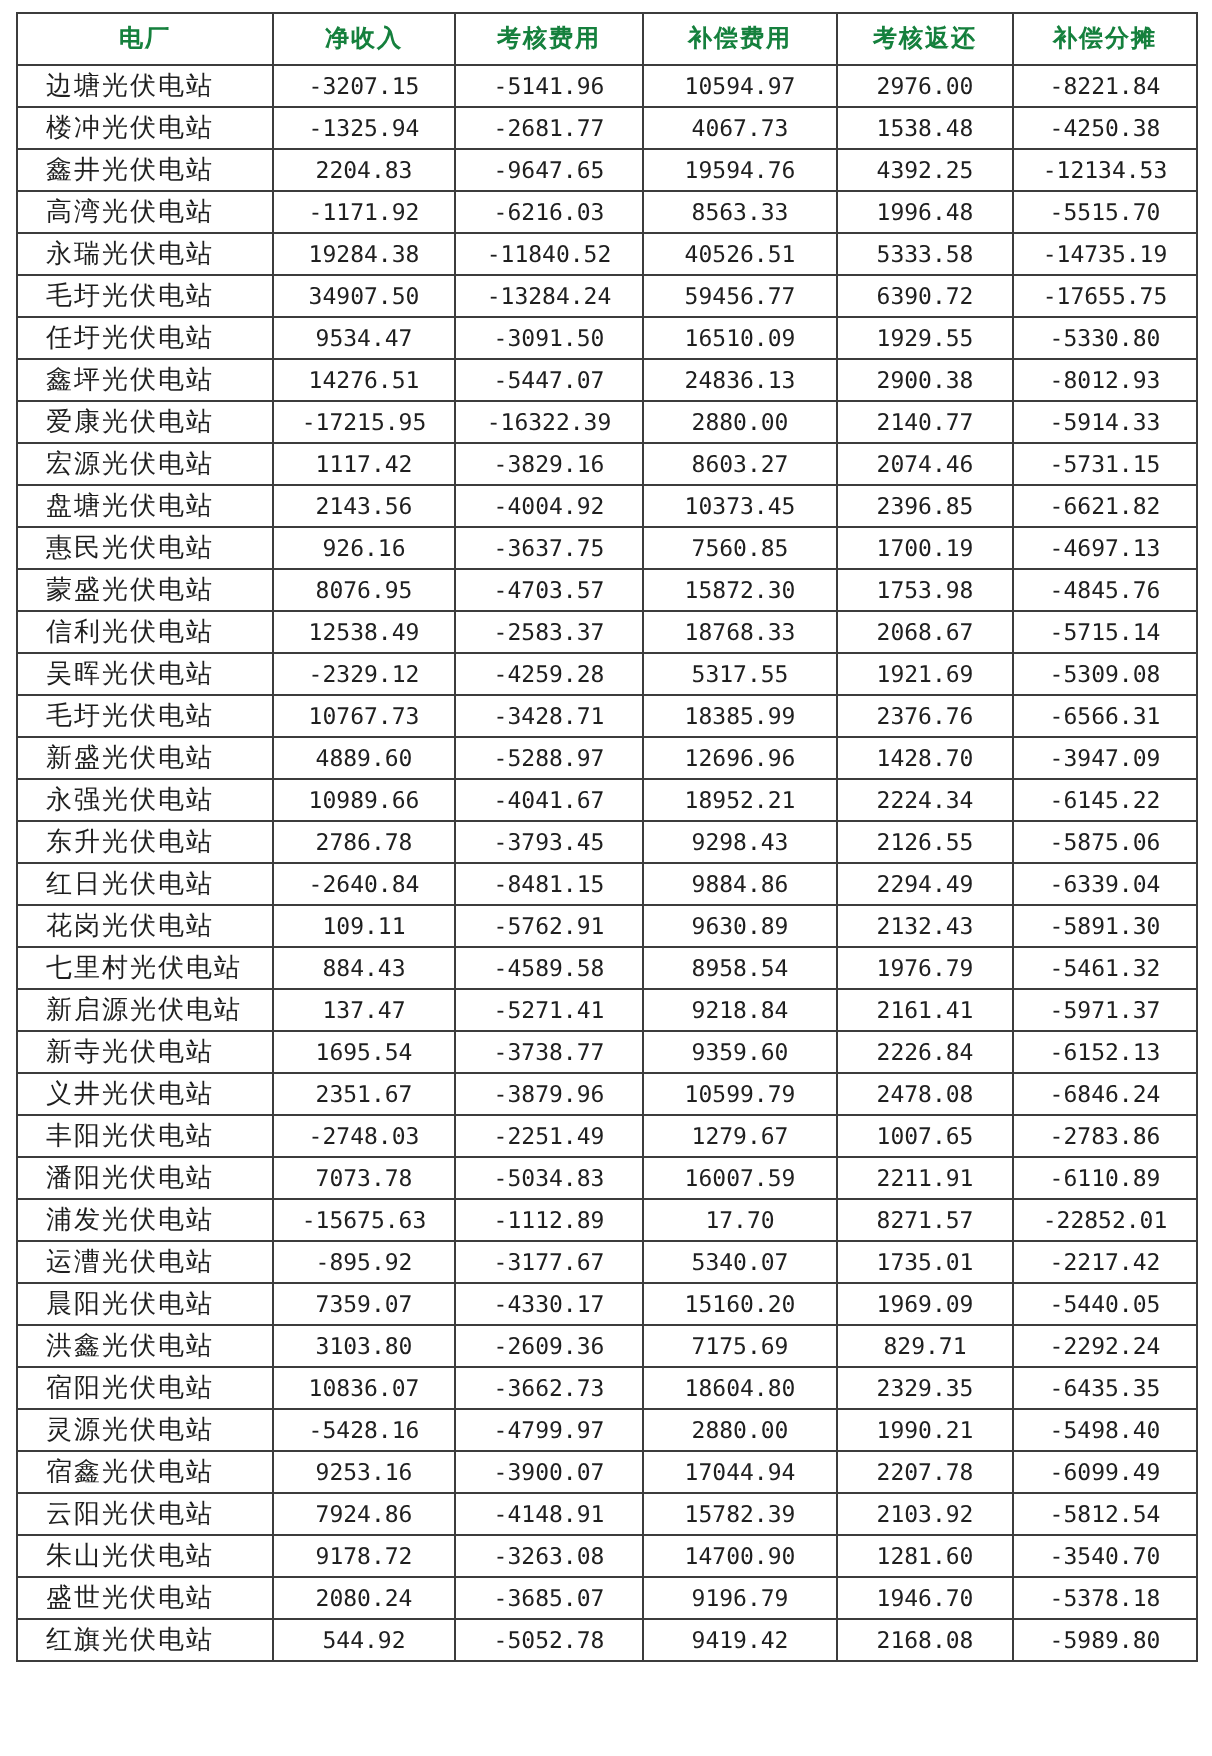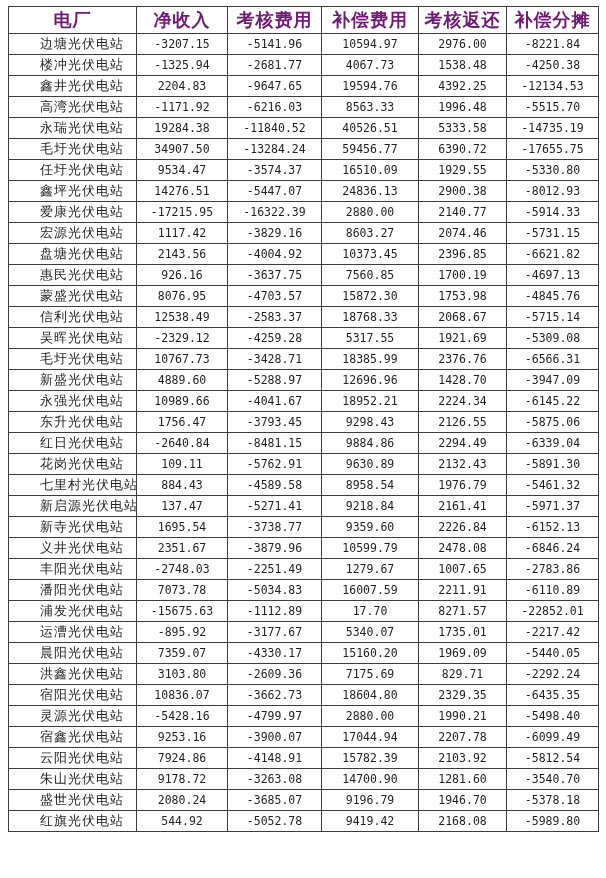--- a/index.html
+++ b/index.html
@@ -31,31 +31,31 @@
     border: 1px solid #3c3c3c;
     overflow: hidden;
     white-space: nowrap;
     vertical-align: middle;
     box-sizing: border-box;
   }
   table.grid thead th {
     height: 26px;
     font-family: "Liberation Sans", sans-serif;
     font-weight: bold;
-    font-size: 18px;
+    font-size: 12px;
     text-align: center;
     letter-spacing: 1px;
-    color: #701a75;
+    color: #15803d;
   }
   table.grid tbody td {
     height: 20px;
   }
   td.name-cell {
     text-align: left;
-    padding-left: 31px;
+    padding-left: 14px;
     font-size: 13px;
     letter-spacing: 1px;
     color: #1f1f1f;
   }
   td.num-cell {
     text-align: center;
     font-family: "DejaVu Sans Mono", monospace;
     font-size: 11.5px;
     letter-spacing: 0px;
     color: #1f1f1f;
@@ -129,21 +129,21 @@
           <td class="name-cell">毛圩光伏电站</td>
           <td class="num-cell">34907.50</td>
           <td class="num-cell">-13284.24</td>
           <td class="num-cell">59456.77</td>
           <td class="num-cell">6390.72</td>
           <td class="num-cell">-17655.75</td>
         </tr>
         <tr>
           <td class="name-cell">任圩光伏电站</td>
           <td class="num-cell">9534.47</td>
-          <td class="num-cell">-3574.37</td>
+          <td class="num-cell">-3091.50</td>
           <td class="num-cell">16510.09</td>
           <td class="num-cell">1929.55</td>
           <td class="num-cell">-5330.80</td>
         </tr>
         <tr>
           <td class="name-cell">鑫坪光伏电站</td>
           <td class="num-cell">14276.51</td>
           <td class="num-cell">-5447.07</td>
           <td class="num-cell">24836.13</td>
           <td class="num-cell">2900.38</td>
@@ -224,21 +224,21 @@
         <tr>
           <td class="name-cell">永强光伏电站</td>
           <td class="num-cell">10989.66</td>
           <td class="num-cell">-4041.67</td>
           <td class="num-cell">18952.21</td>
           <td class="num-cell">2224.34</td>
           <td class="num-cell">-6145.22</td>
         </tr>
         <tr>
           <td class="name-cell">东升光伏电站</td>
-          <td class="num-cell">1756.47</td>
+          <td class="num-cell">2786.78</td>
           <td class="num-cell">-3793.45</td>
           <td class="num-cell">9298.43</td>
           <td class="num-cell">2126.55</td>
           <td class="num-cell">-5875.06</td>
         </tr>
         <tr>
           <td class="name-cell">红日光伏电站</td>
           <td class="num-cell">-2640.84</td>
           <td class="num-cell">-8481.15</td>
           <td class="num-cell">9884.86</td>

